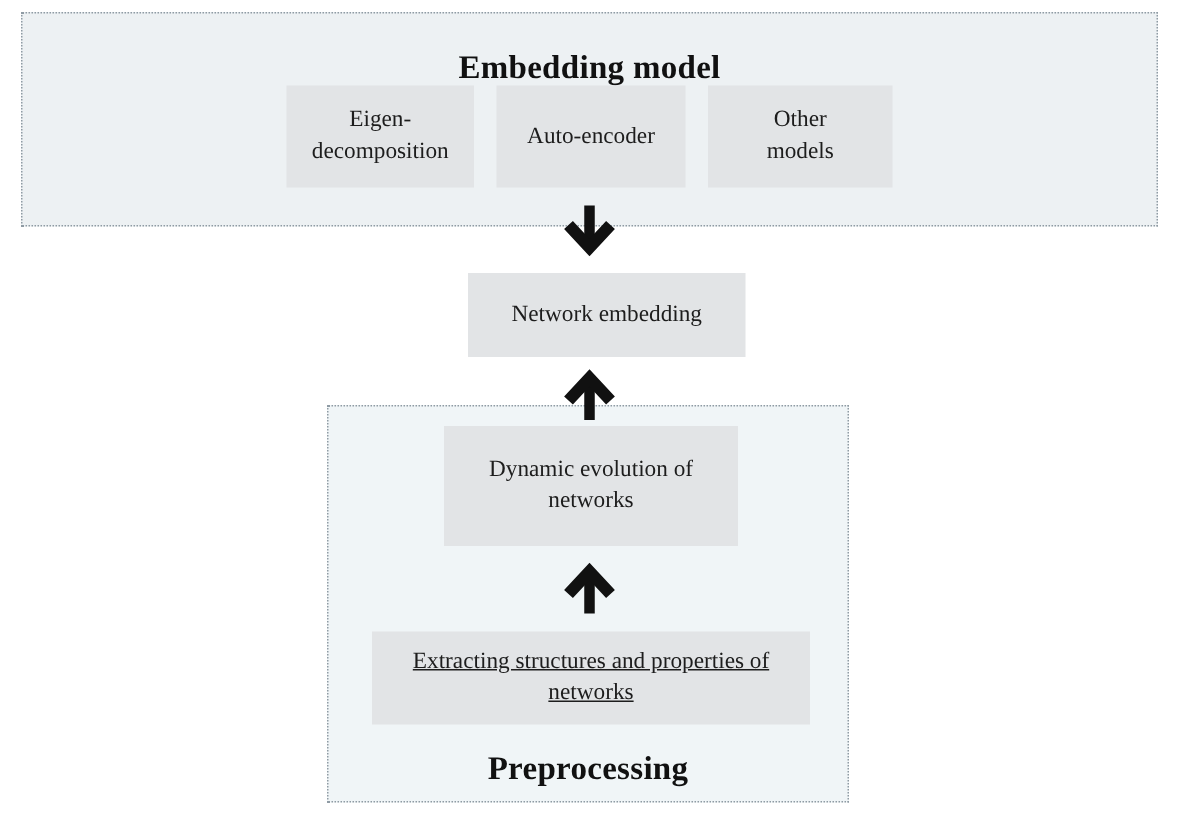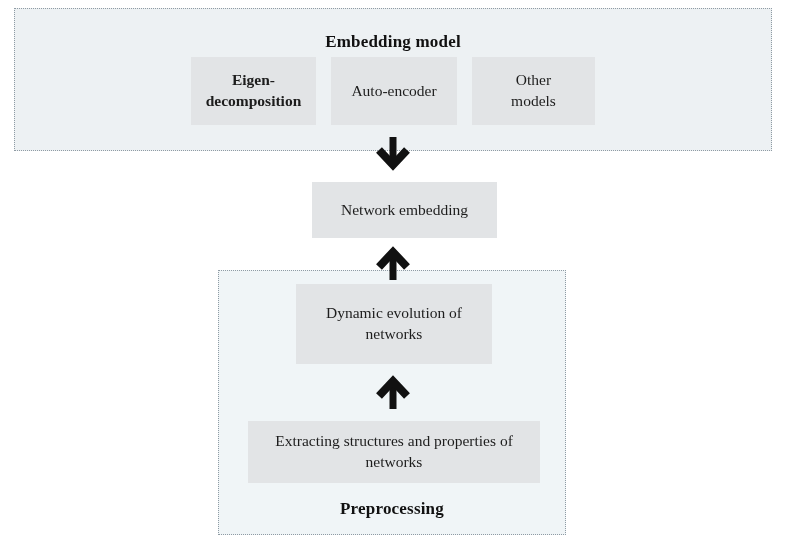--- a/index.html
+++ b/index.html
@@ -31,21 +31,21 @@
   #preprocessing-container {
     left: 218px;
     top: 270px;
     width: 348px;
     height: 265px;
     background: #f0f5f7;
   }
   .section-title {
     text-align: center;
     font-weight: bold;
-    font-size: 17px;
+    font-size: 22px;
     color: #111111;
     letter-spacing: 0.2px;
   }
   #embedding-title {
     padding-top: 23px;
   }
   #preprocessing-title {
     position: absolute;
     left: 0;
     right: 0;
@@ -68,21 +68,21 @@
     text-align: center;
     font-size: 15.5px;
     line-height: 1.35;
     color: #1d1d1d;
     box-sizing: border-box;
   }
   .node-label {
     white-space: pre-line;
   }
   .model-box { height: 68px; }
-  .model-box.w0 { width: 125px; font-weight: bold; }
+  .model-box.w0 { width: 125px; }
   .model-box.w1 { width: 128px; }
   .model-box.w2 { width: 126px; text-align: center; }
   .model-box.w3 { width: 122px; }
   .model-box.w4 { width: 123px; }
 
   #network-box {
     position: absolute;
     left: 312px;
     top: 182px;
     width: 185px;
@@ -95,20 +95,21 @@
     width: 196px;
     height: 80px;
     justify-content: center;
   }
   #extracting-box {
     position: absolute;
     left: 248px;
     top: 421px;
     width: 292px;
     height: 62px;
+    text-decoration: underline;
   }
   .flow-arrow {
     position: absolute;
     width: 38px;
     height: 36px;
     z-index: 5;
   }
   .flow-arrow svg { display: block; width: 100%; height: 100%; }
   .flow-arrow.down svg { transform: rotate(180deg); }
   #arrow-models-to-network { left: 374px; top: 135px; }

